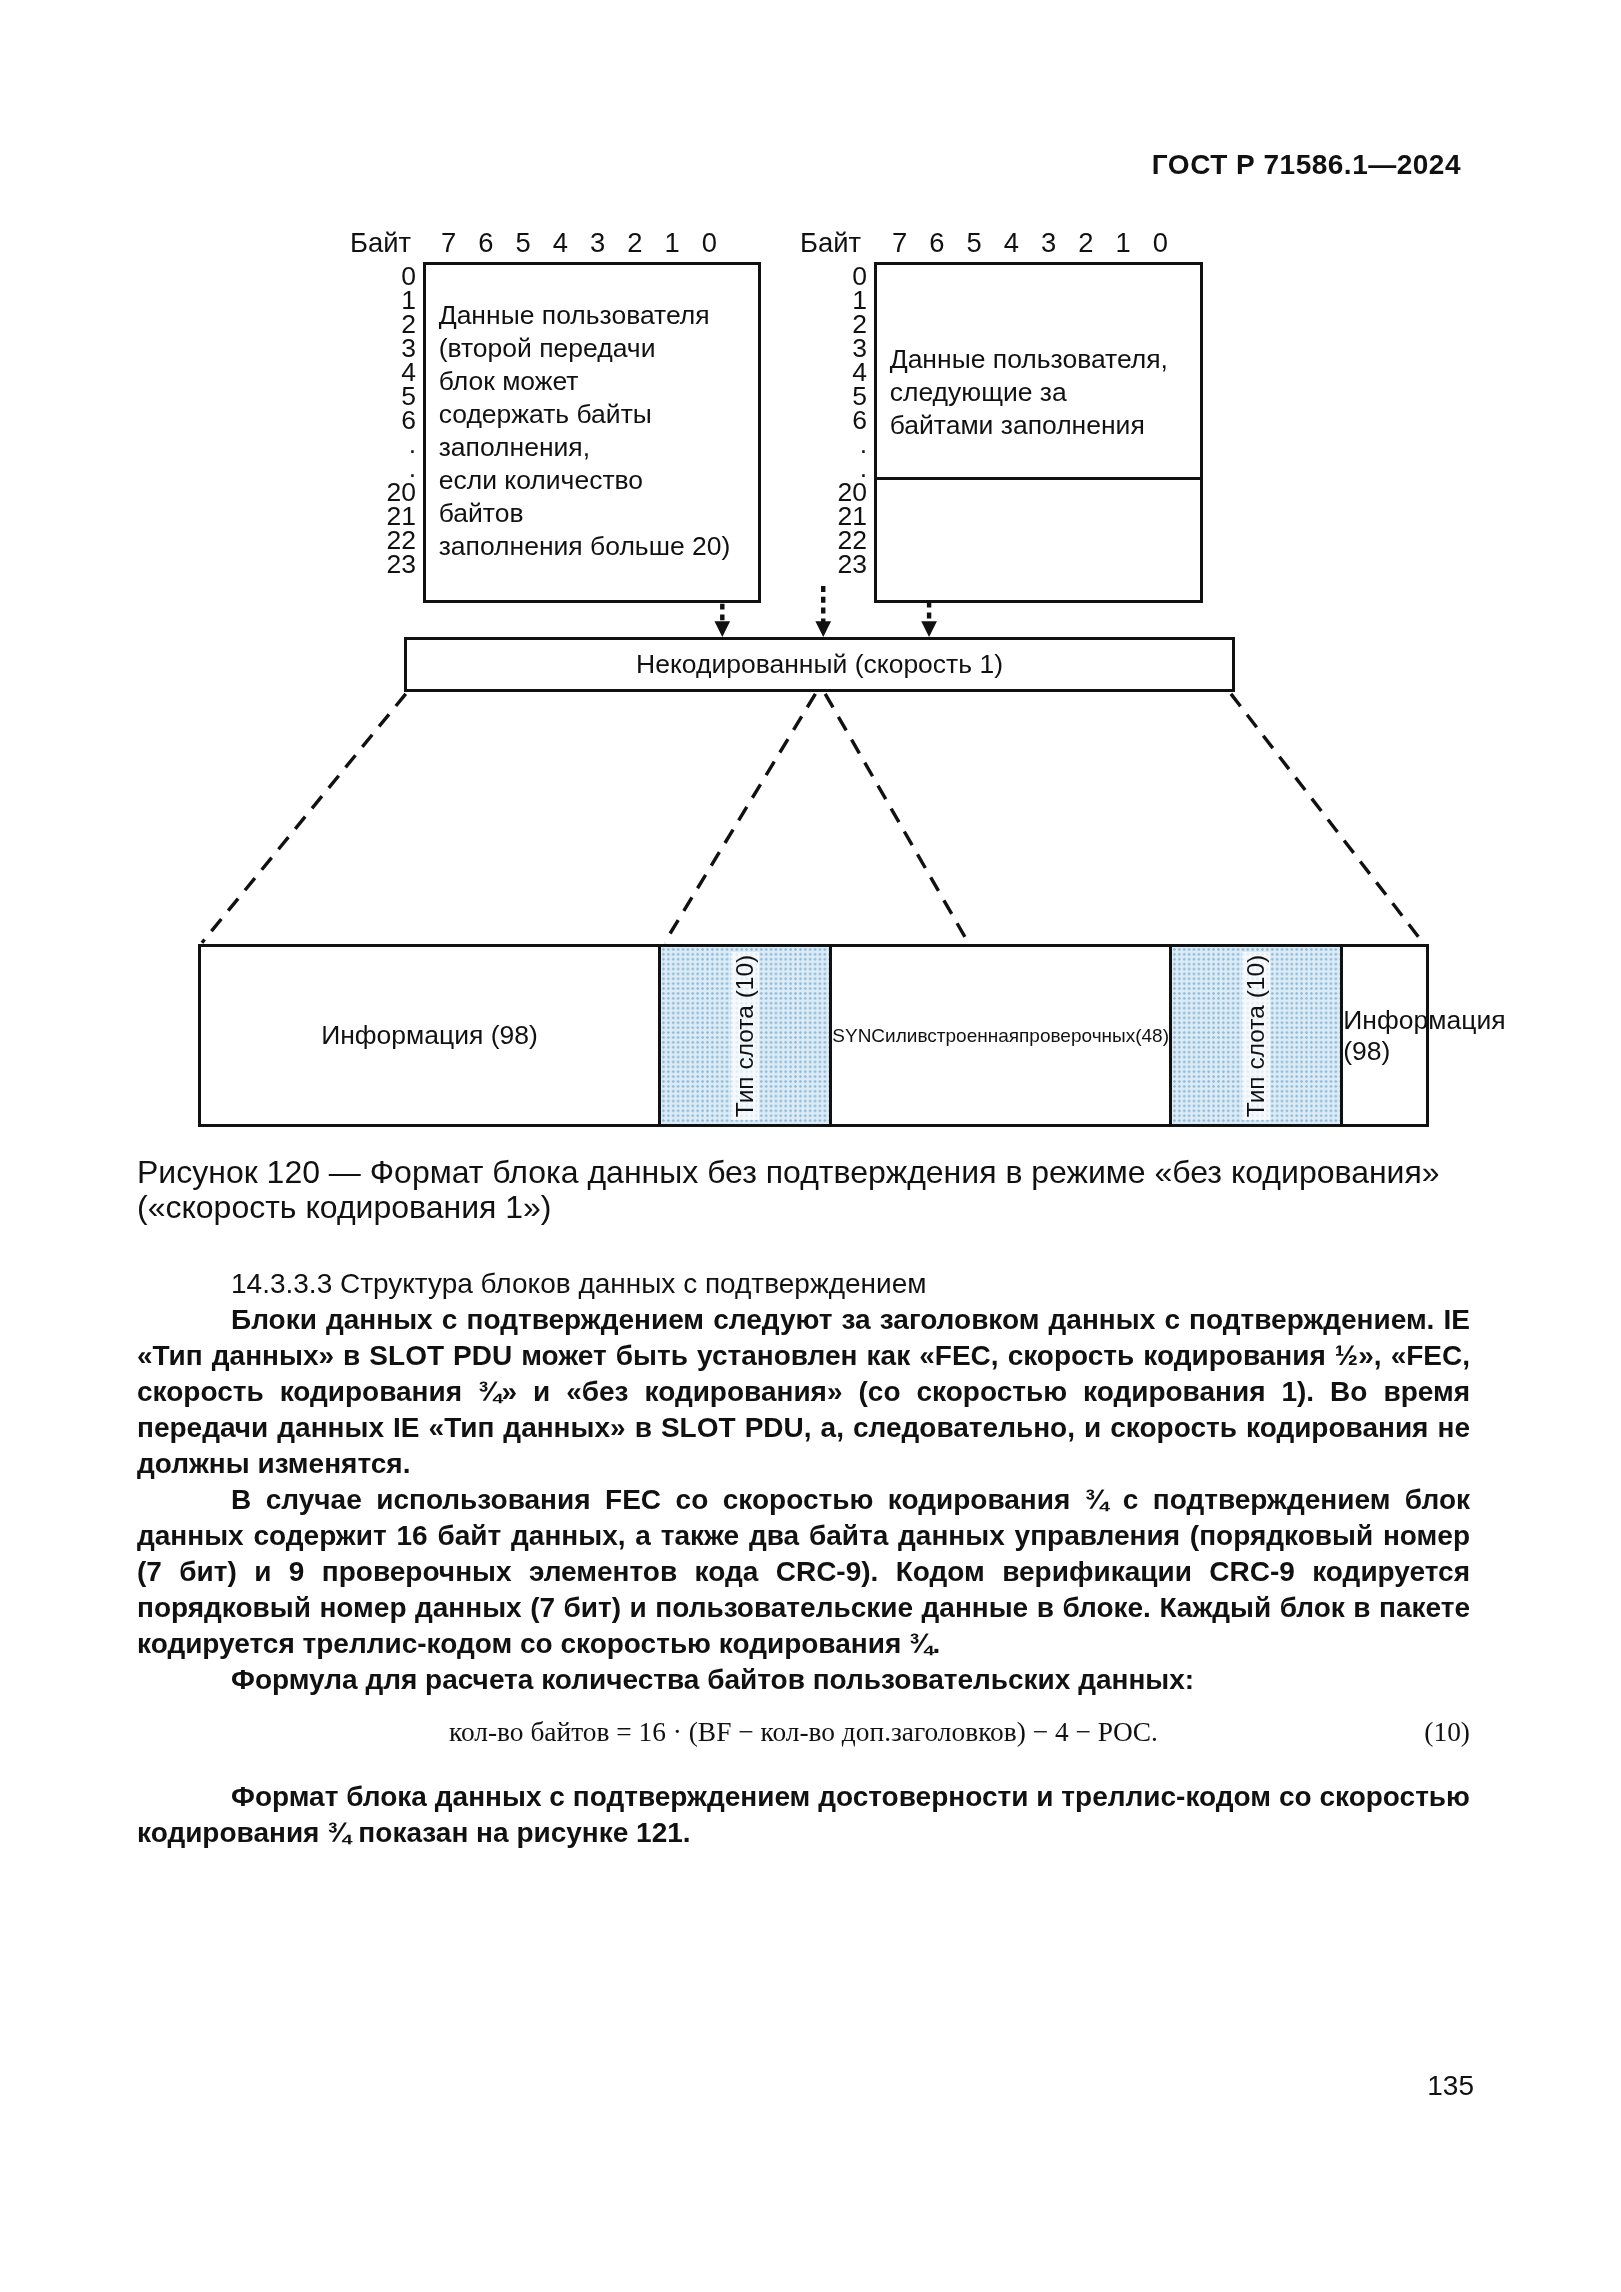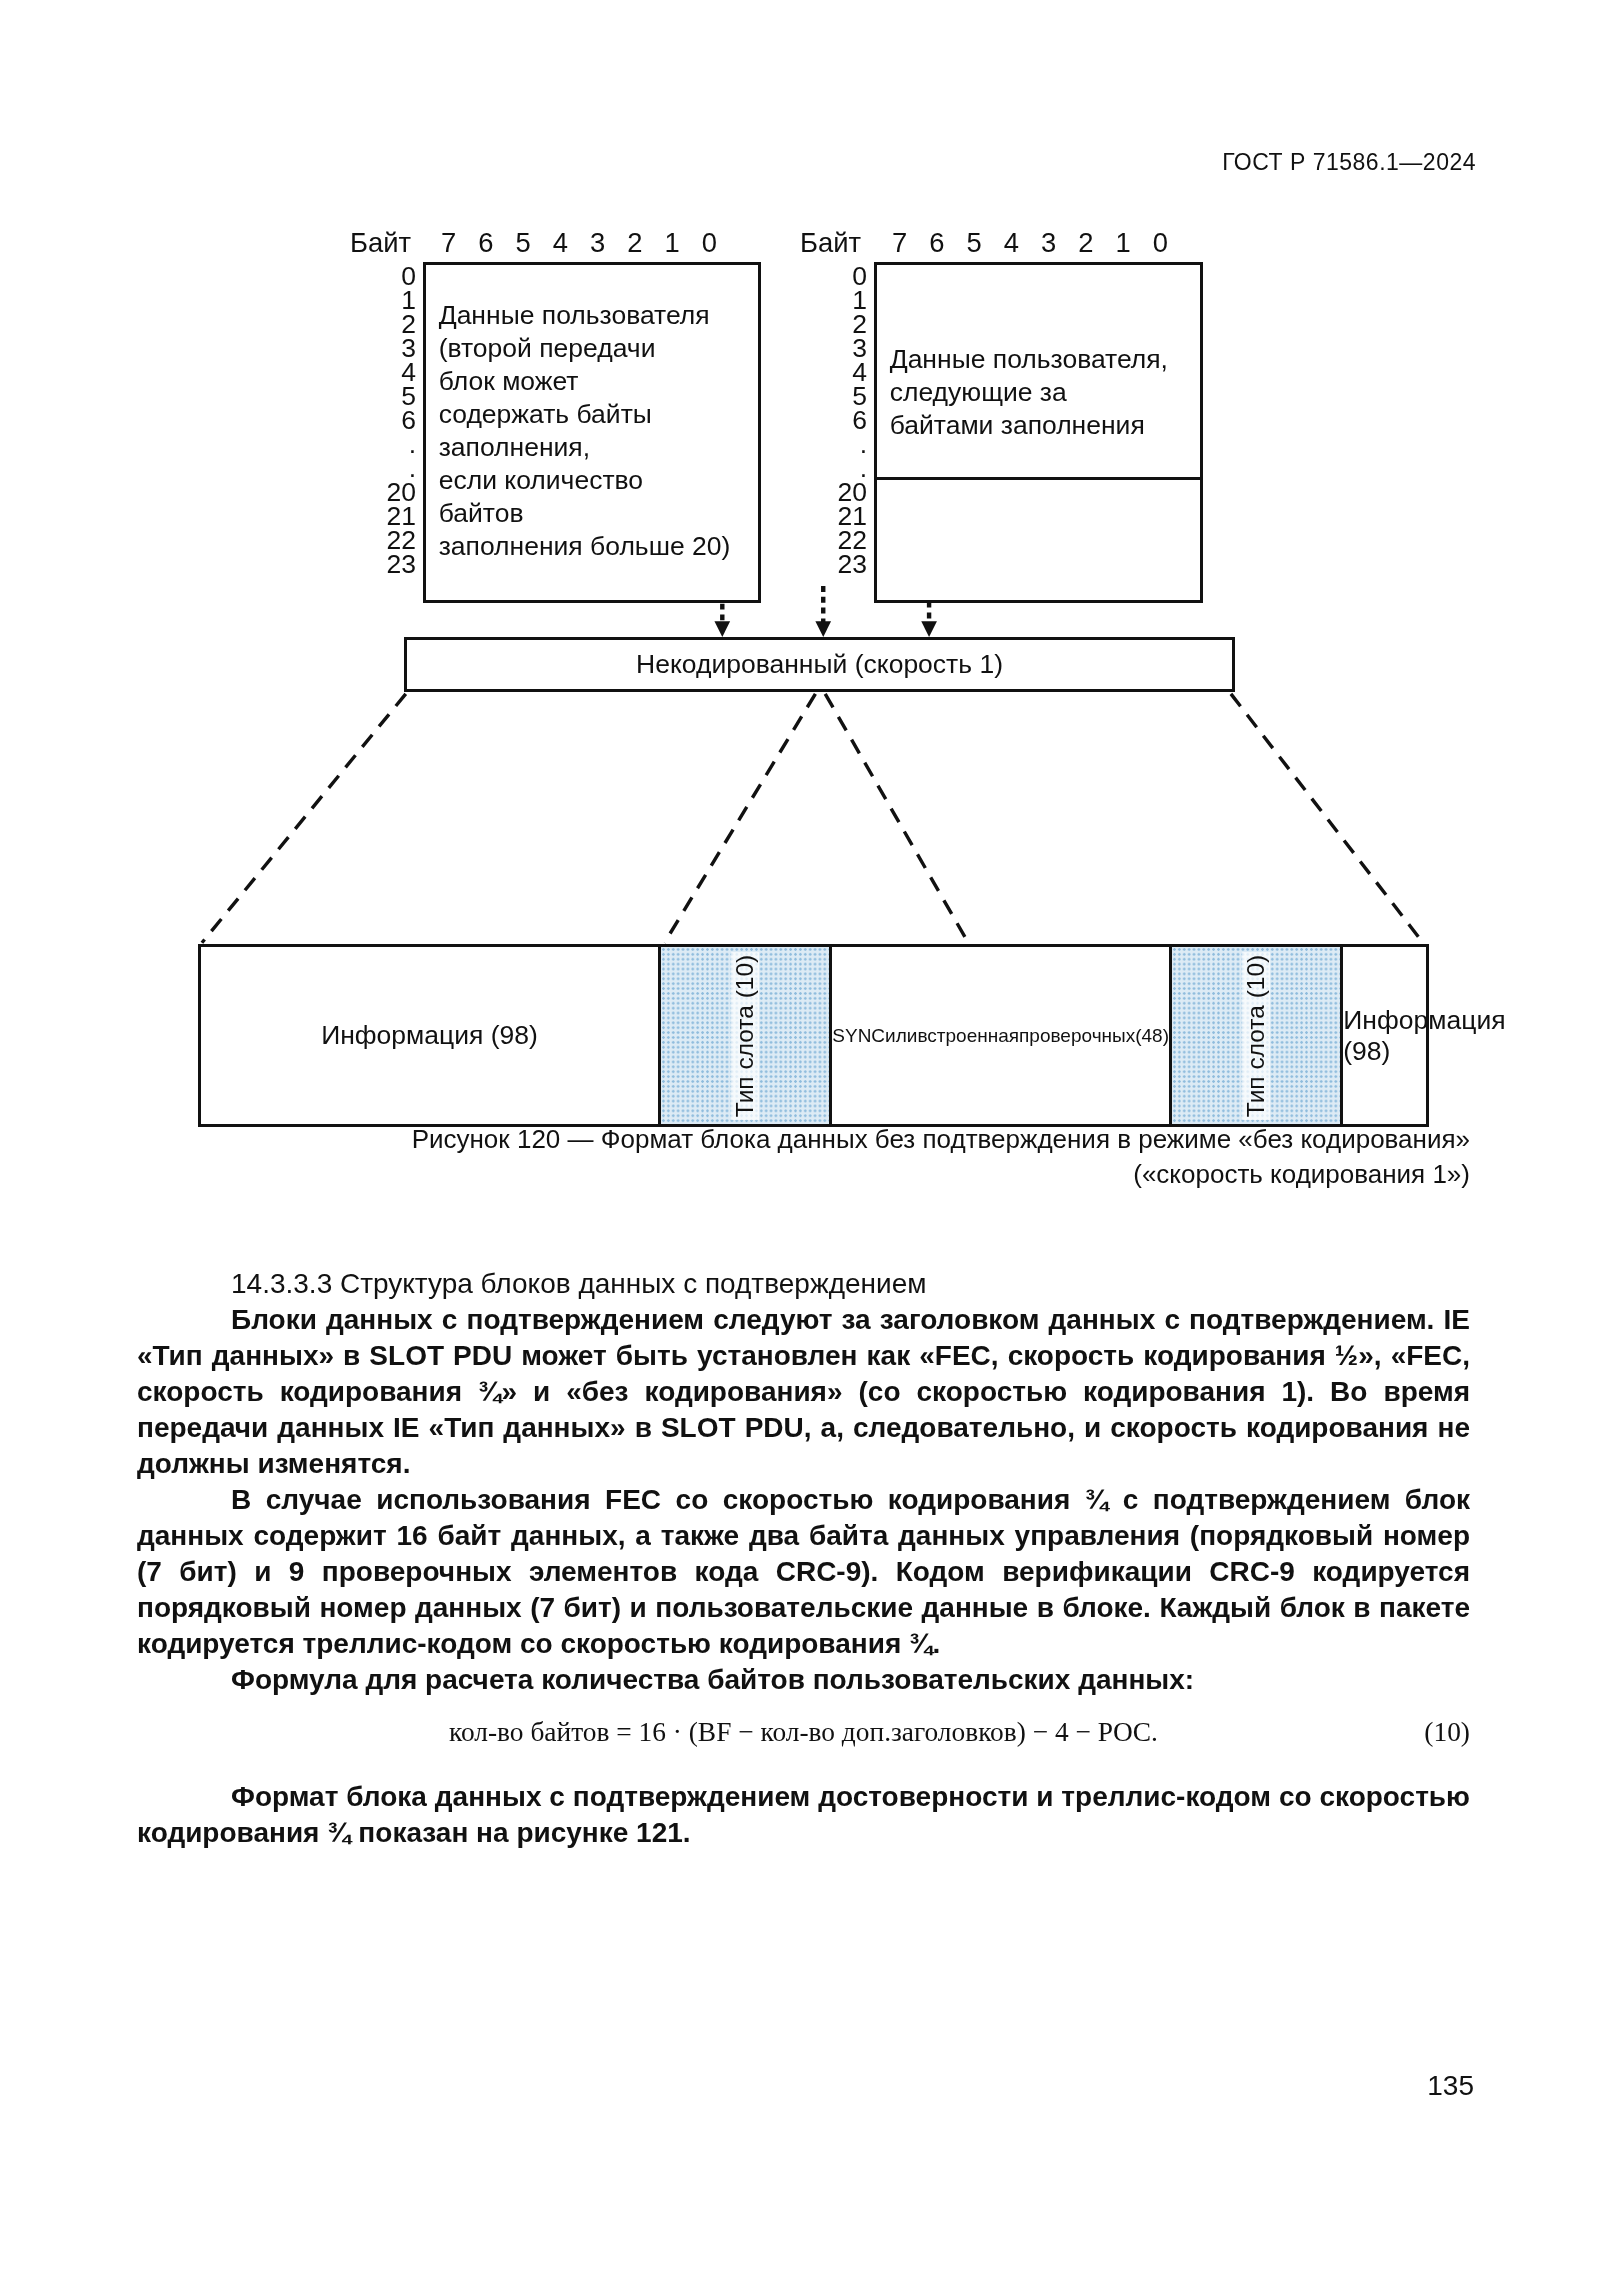--- a/index.html
+++ b/index.html
@@ -3,21 +3,21 @@
 <meta charset="utf-8">
 <style>
   html,body{margin:0;padding:0;background:#888;}
   .page{
     position:relative;width:1621px;height:2293px;background:#ffffff;
     font-family:"Liberation Sans","DejaVu Sans",sans-serif;color:#111;
     margin:0 auto;overflow:hidden;
   }
   *{box-sizing:border-box;}
   .abs{position:absolute;}
-  .hdr{top:149px;right:145px;font-size:23px;font-weight:normal;letter-spacing:0.5px;}
+  .hdr{top:149px;right:160px;font-size:28px;font-weight:bold;letter-spacing:0.5px;}
   
   .bytelabel{top:227px;font-size:27.4px;}
   .bits{top:227px;display:flex;justify-content:space-between;font-size:27.4px;}
   .rows{width:61px;text-align:right;font-size:26.5px;top:264px;}
   .rows div{height:24px;line-height:24px;}
   .bblock{top:262px;height:341px;border:3.9px solid #111;background:#fff;}
   .binner{font-size:26.5px;line-height:33px;padding-left:12.7px;}
   .rb-upper{height:215px;border-bottom:3.9px solid #111;padding-top:78px;}
   .rb-lower{height:119px;display:flex;align-items:center;justify-content:center;
             font-size:26.5px;}
@@ -31,21 +31,21 @@
   .info{flex:0 0 457px;}
   .info2{flex:1 1 auto;}
   .slotcell{flex:0 0 55px;border-left:3.9px solid #111;border-right:3.9px solid #111;
     background-color:#ddebf5;
     background-image:radial-gradient(#8fbcdd 1.1px, rgba(0,0,0,0) 1.5px);
     background-size:4.9px 4.9px;}
   .slotlabel{transform:rotate(-90deg);white-space:nowrap;font-size:24.5px;
     background:rgba(255,255,255,.72);padding:0 2.9px;}
   .sync{flex:0 0 200px;flex-direction:row;font-size:19px;line-height:30px;}
   
-  .caption{left:137px;top:1122px;width:1333px;text-align:right;font-size:26px;
+  .caption{left:137px;top:1155px;width:1333px;text-align:left;font-size:32px;
     line-height:35px;}
   
   .bodytxt{left:137px;top:1266px;width:1333px;font-size:28px;line-height:36px;
     text-align:justify;hyphens:auto;}
   .bodytxt p{margin:0;text-indent:94px;font-weight:bold;}
   .headln{text-indent:94px;text-align:left;}
   .formularow{position:relative;text-align:center;margin:15.7px 0 29px 0;
     font-family:"Liberation Serif","DejaVu Serif",serif;font-size:27.4px;
     text-indent:0;}
   .formnum{position:absolute;right:0;top:0;}

